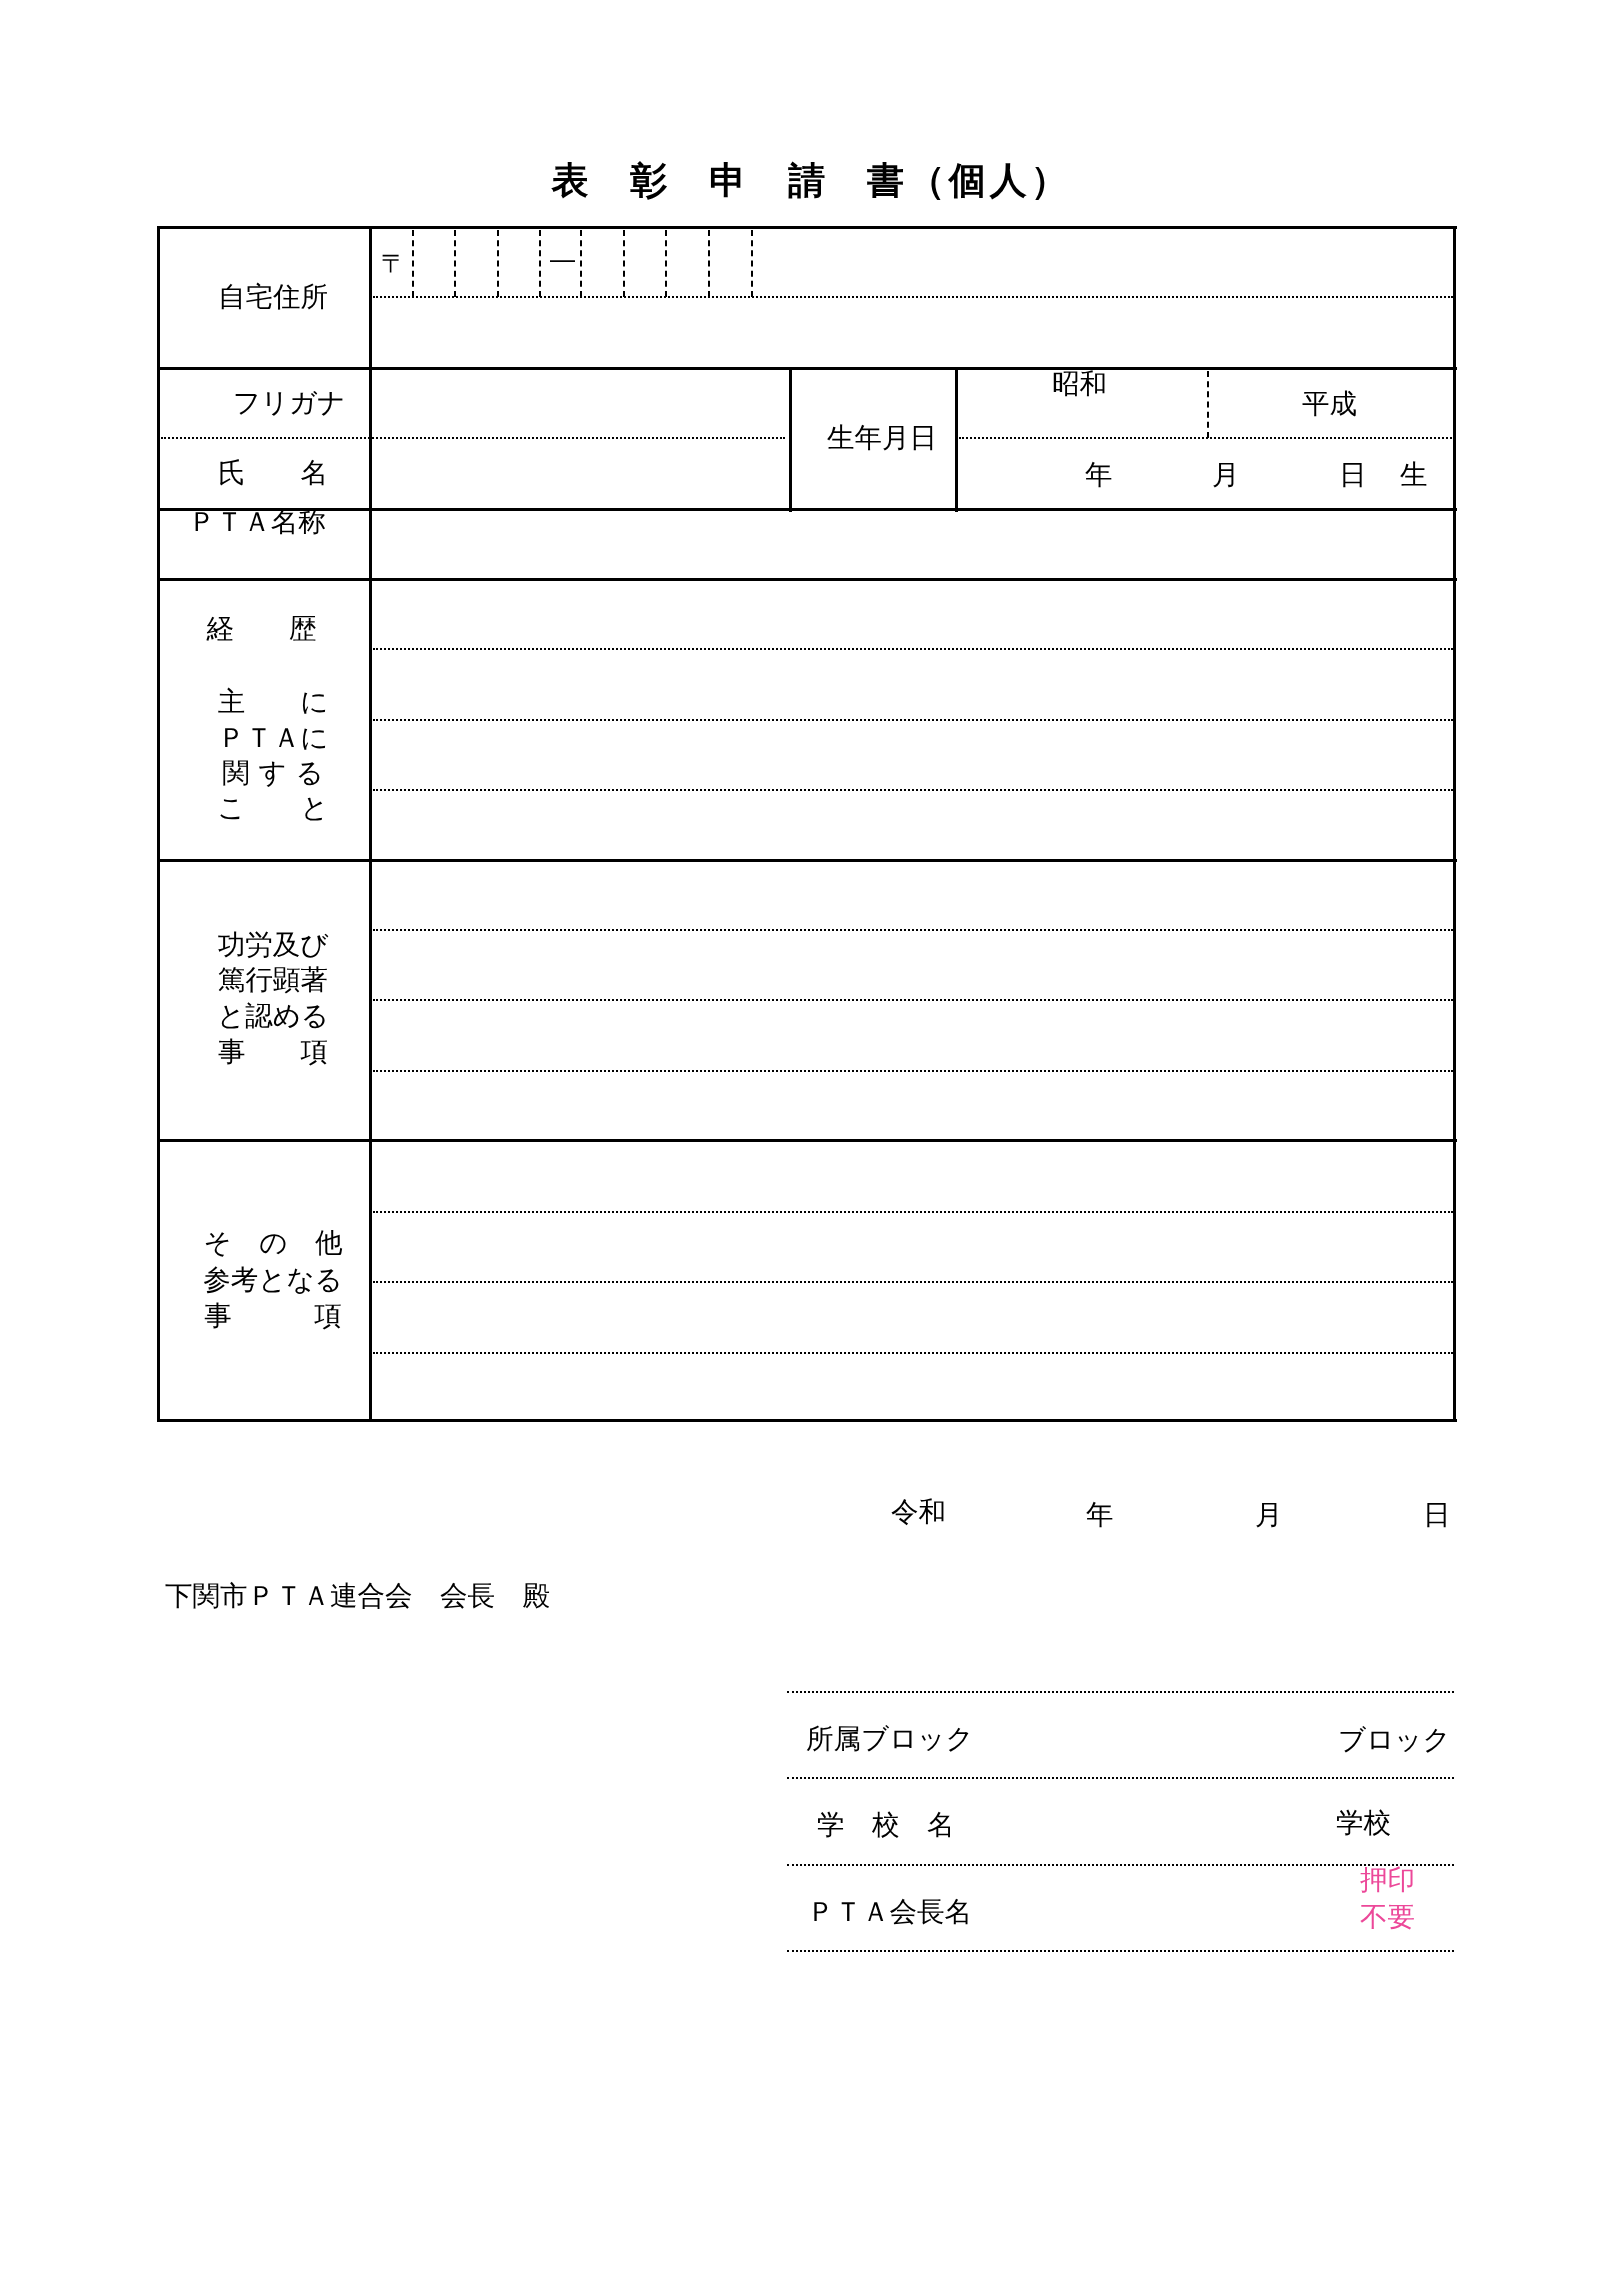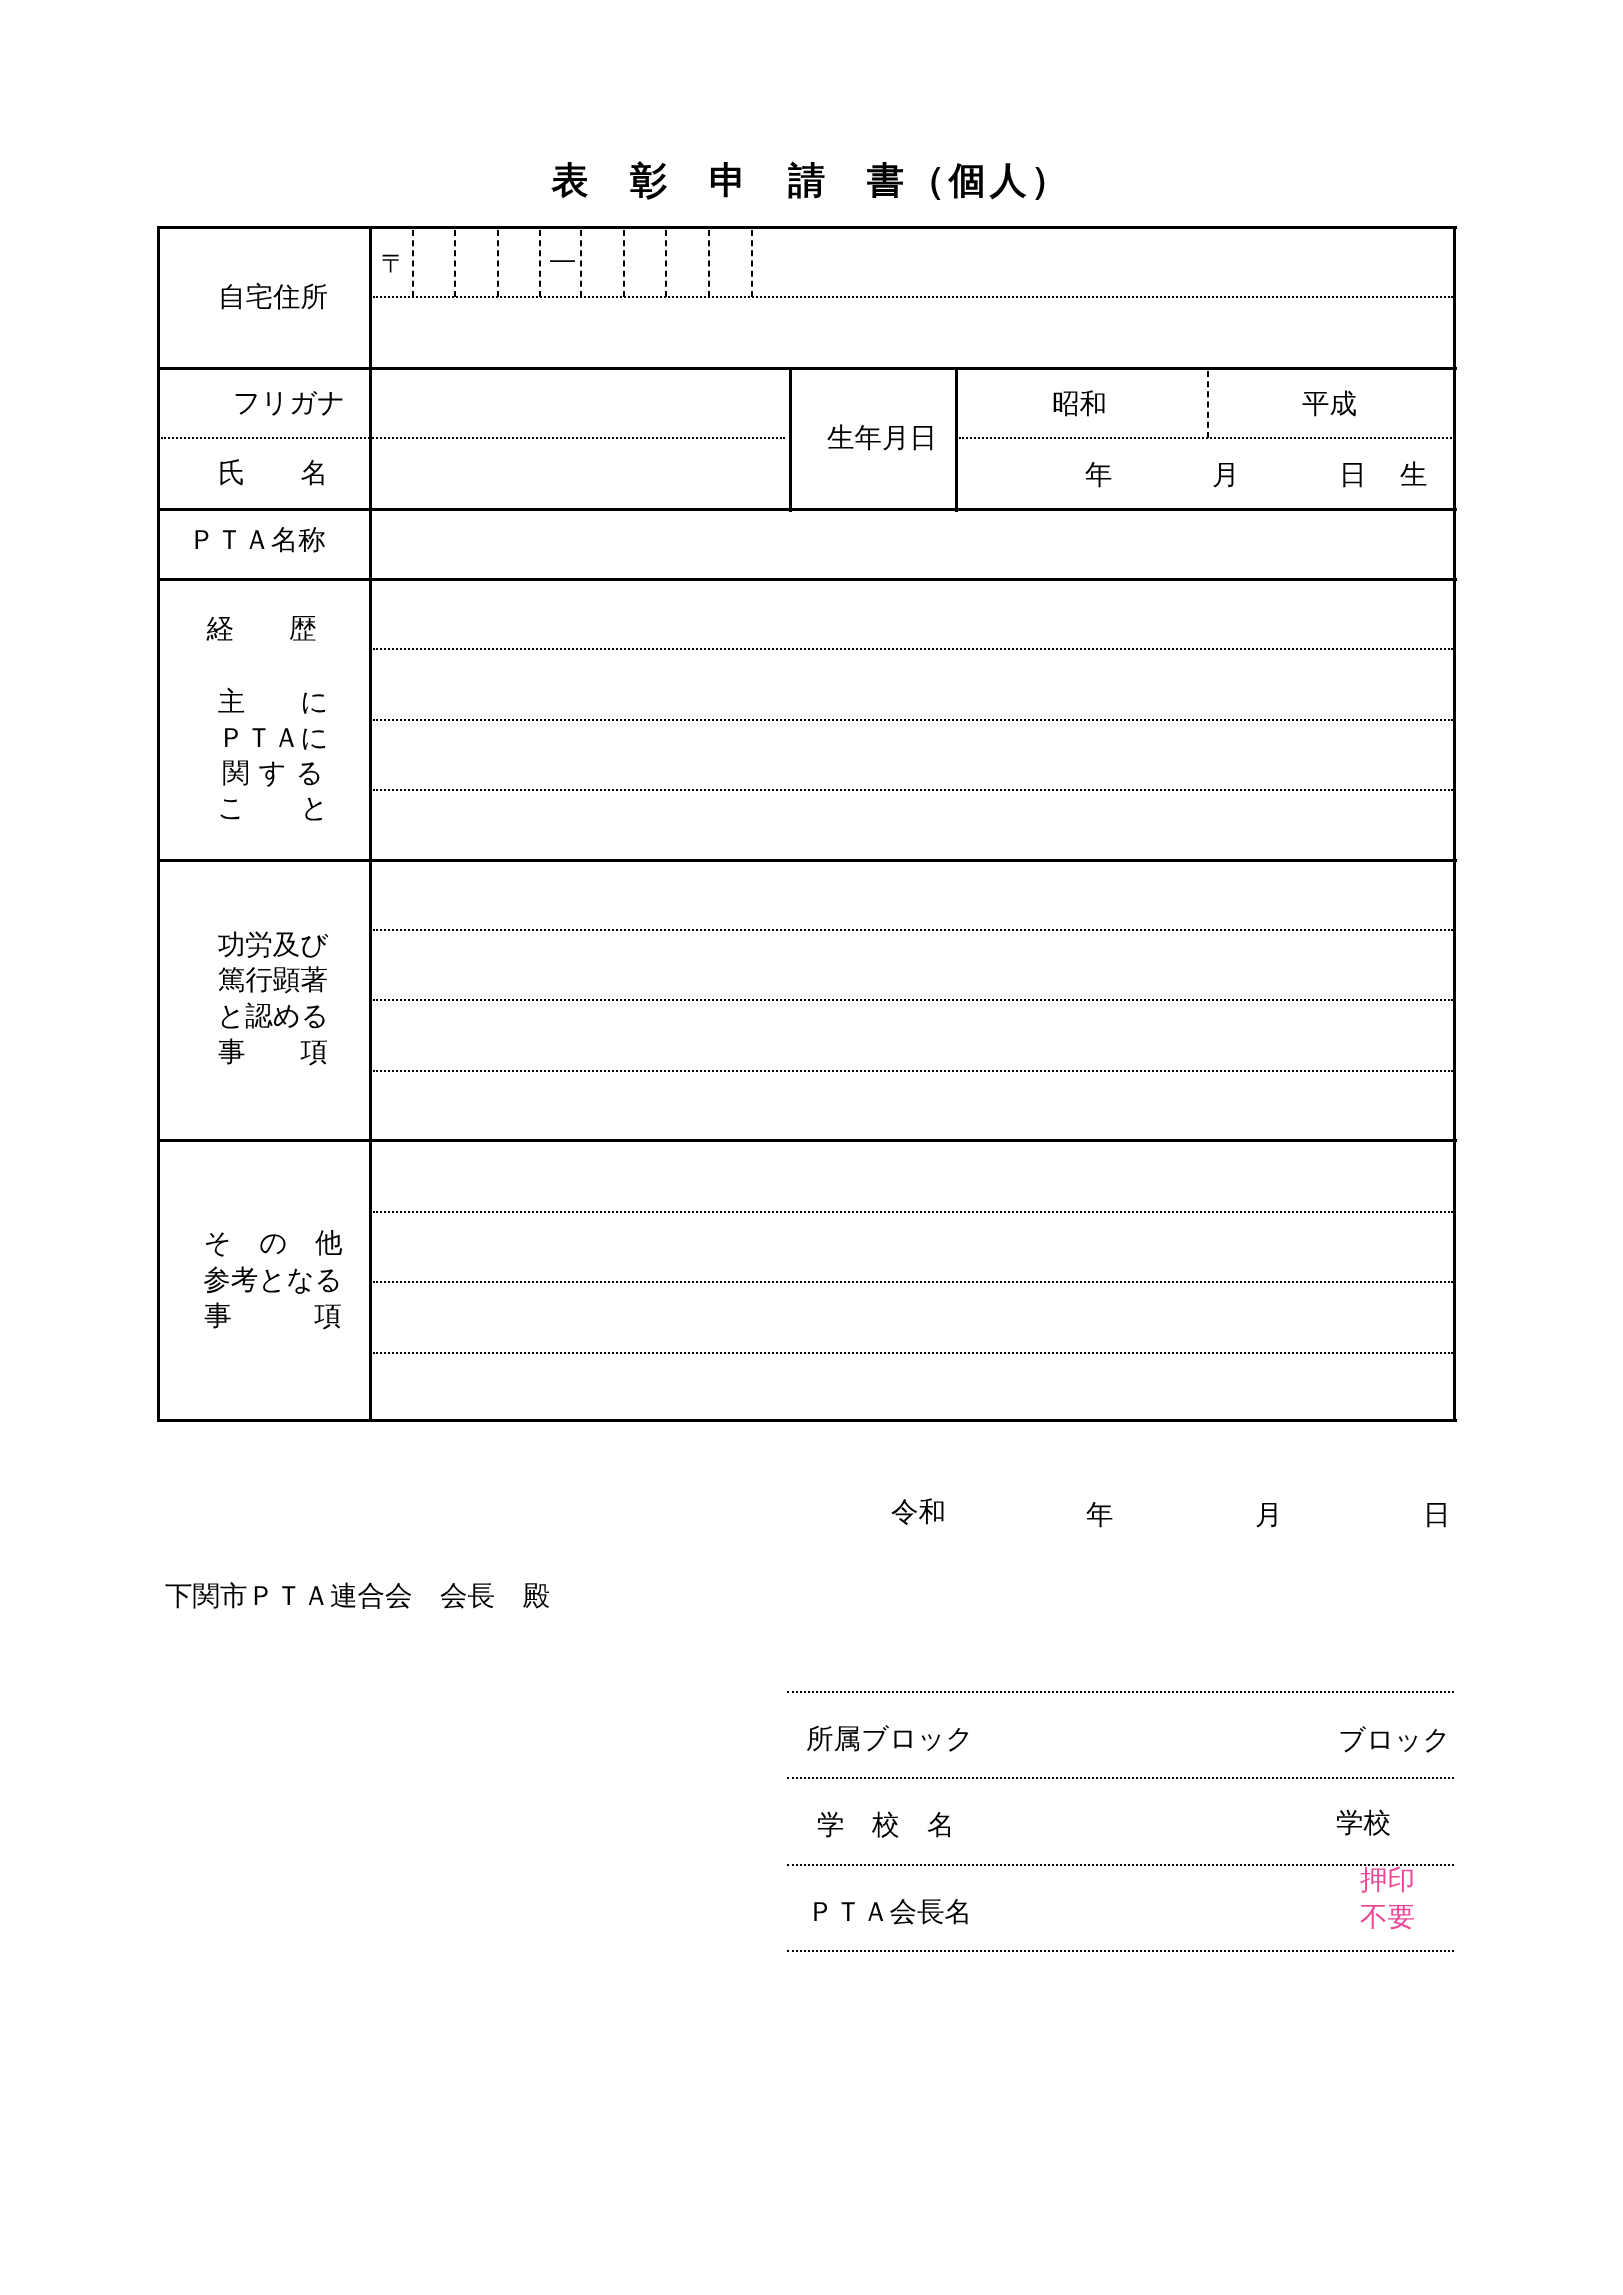--- a/index.html
+++ b/index.html
@@ -60,29 +60,29 @@
   <div class="hdot" style="left:161px; width:624px; top:437px;"></div>
   <div class="lbl" style="left:161px; width:208px; top:459px;">氏　　名</div>
   <div class="field" style="left:373px; top:371px; width:410px; height:65px;"></div>
   <div class="field" style="left:373px; top:440px; width:410px; height:67px;"></div>
 
   <div class="vline" style="left:789px; top:367px; height:145px;"></div>
   <div class="vline" style="left:955px; top:367px; height:145px;"></div>
   <div class="lbl" style="left:793px; width:162px; top:424px;">生年月日</div>
   <div class="hdot" style="left:959px; width:493px; top:437px;"></div>
   <div class="vdot" style="left:1207px; top:371px; height:67px;"></div>
-  <div class="plain" style="left:1052px; top:390px;text-align:right;">昭和</div>
+  <div class="plain" style="left:1052px; top:370px;text-align:right;">昭和</div>
   <div class="plain" style="left:1302px; top:390px;">平成</div>
   <div class="plain" style="left:1085px; top:461px;">年</div>
   <div class="plain" style="left:1212px; top:461px;">月</div>
   <div class="plain" style="left:1339px; top:461px;">日</div>
   <div class="plain" style="left:1400px; top:461px;">生</div>
   <div class="field" style="left:959px; top:440px; width:492px; height:67px;"></div>
 
-  <div class="lbl" style="left:161px; width:176px; top:526px;">ＰＴＡ名称</div>
+  <div class="lbl" style="left:161px; width:176px; top:508px;">ＰＴＡ名称</div>
   <div class="field" style="left:373px; top:512px; width:1078px; height:65px;"></div>
 
   <div>
     <div class="lbl" style="left:161px; width:185px; top:615px;font-family:Liberation Serif, serif;">経　　歴</div>
     <div class="lbl" style="left:161px; width:208px; top:688px;">主　　に</div>
     <div class="lbl" style="left:161px; width:208px; top:724px;">ＰＴＡに</div>
     <div class="lbl" style="left:161px; width:208px; top:759px;">関 す る</div>
     <div class="lbl" style="left:161px; width:208px; top:794px;">こ　　と</div>
   </div>
   <div class="hdot" style="left:373px; width:1080px; top:648px;"></div>

